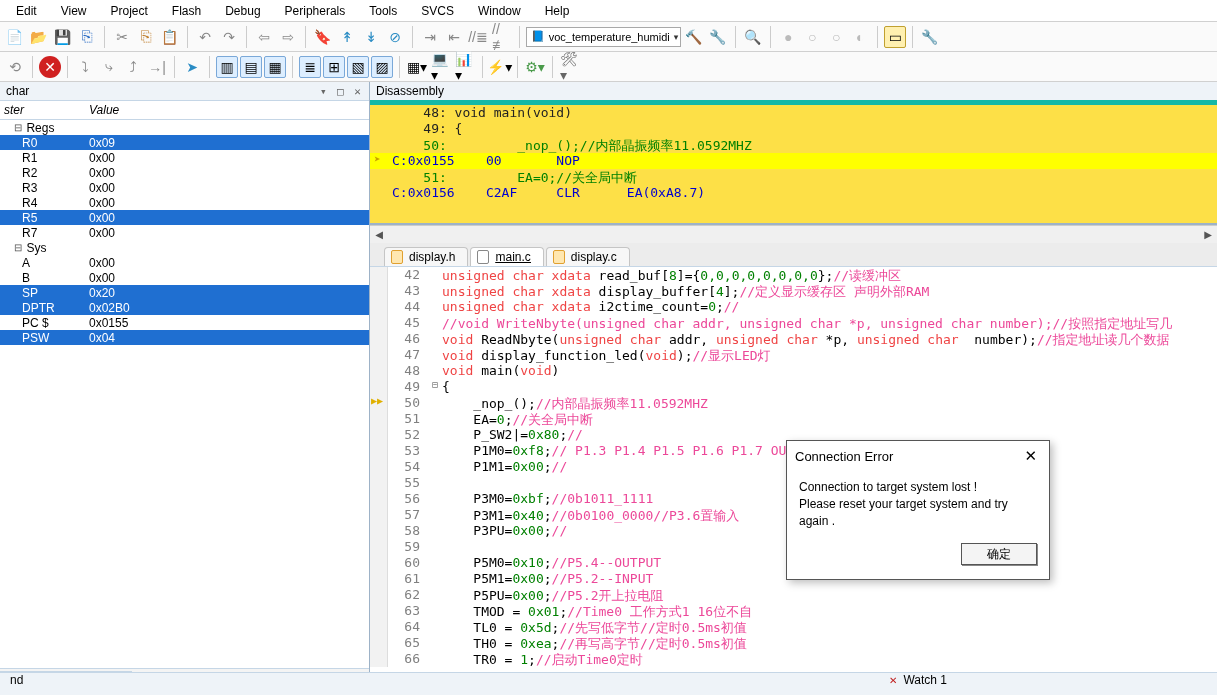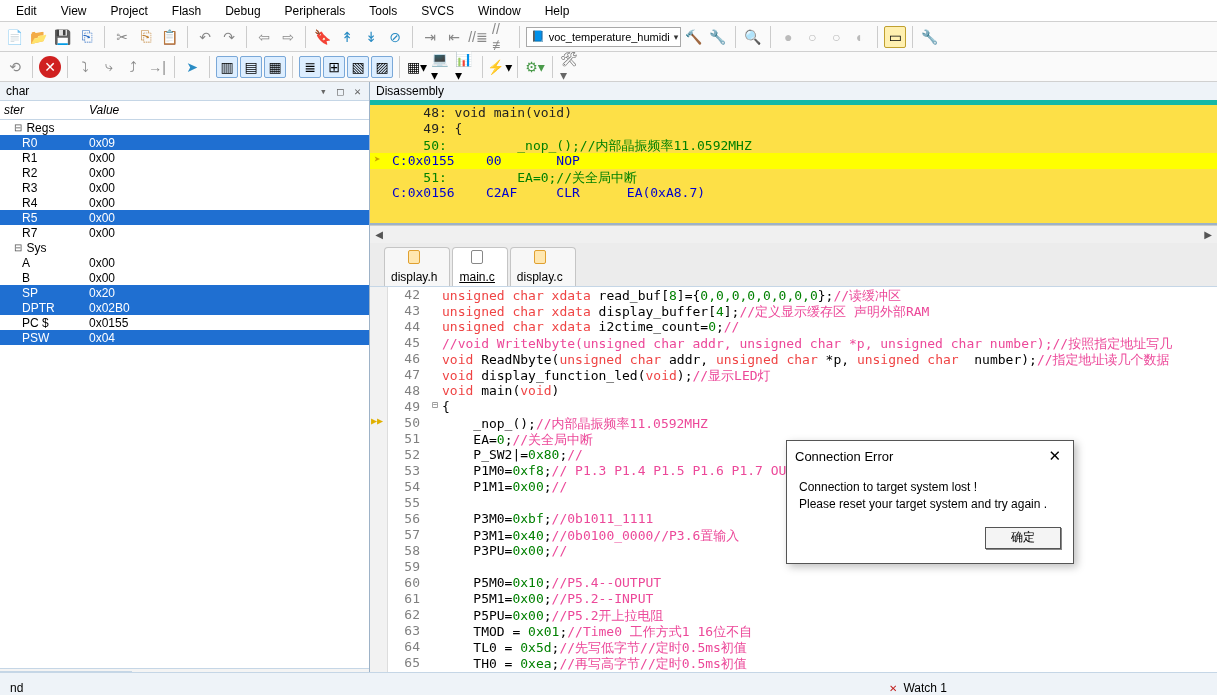--- a/index.html
+++ b/index.html
@@ -97,21 +97,20 @@
   .disasm-scroll .lbtn, .disasm-scroll .rbtn { width:18px; text-align:center; font-size:10px; color:#555; cursor:default; }
   .tabs { display:flex; background:#ececec; padding:4px 6px 0 14px; gap:2px; border-bottom:1px solid #c5d6e6; }
   .tab {
     display:flex; align-items:center;
     padding:2px 12px 2px 6px;
     border:1px solid #c5c5c5; border-bottom:none;
     border-radius:4px 4px 0 0;
     font-size:12px;
     background:#f7f7f7;
     gap:6px;
-    flex-direction:column;
   }
   .tab.active { background:#fff; font-weight:bold; text-decoration:underline; font-weight:normal; }
   .tab .fic { width:12px; height:14px; border:1px solid #e0a030; background:#ffe7b0; border-radius:2px; }
   .tab .ficc { width:12px; height:14px; border:1px solid #888; background:#fff; border-radius:2px; }
   .code {
     flex:1;
     font-family: Consolas, monospace;
     font-size: 13px;
     background:#fff;
     overflow:hidden;
@@ -123,32 +122,32 @@
   .lineno { width:40px; text-align:right; color:#808080; padding-right:8px; }
   .fold { width:14px; color:#808080; text-align:center; font-size:10px; }
   .src { flex:1; }
   .kw { color:#ef4444; }
   .cm { color:#ec4899; }
   .num { color:#008000; }
   
   .dialog {
     position:absolute;
     left:786px; top:440px;
-    width:288px;
+    width:264px;
     background:#fff;
     border:1px solid #555;
     box-shadow: 3px 3px 8px rgba(0,0,0,.25);
     font-size:12px;
   }
   .dlgtitle { display:flex; justify-content:space-between; align-items:center; padding:6px 8px; font-size:13px;}
   .dlgtitle .x { font-size:15px; cursor:default; padding:0 4px; }
   .dlgbody { padding:8px 12px 6px; line-height:1.4; }
   .dlgbtns { padding:8px 12px 14px; text-align:right; }
   .dlgbtns button { width:76px; height:22px; border:1px solid #555; background:#f4f4f4; box-shadow:1px 1px 0 #888; font-size:12px;}
-  .footer { height:23px; background:#eef3f8; border-top:1px solid #c5d6e6; display:flex; align-items:flex-end; font-size:12px; position:absolute; bottom:0; left:0; right:0; }
+  .footer { height:23px; background:#eef3f8; border-top:1px solid #c5d6e6; display:flex; align-items:flex-start; font-size:12px; position:absolute; bottom:0; left:0; right:0; }
   .footer .fpane { padding:0 10px; display:flex; align-items:center; gap:6px; }
   
   .d-blue { color:#0000d0; }
   .d-green { color:#008000; }
   .d-dk { color:#222; }
 </style>
 </head>
 <body>
 
 <div class="menubar">

